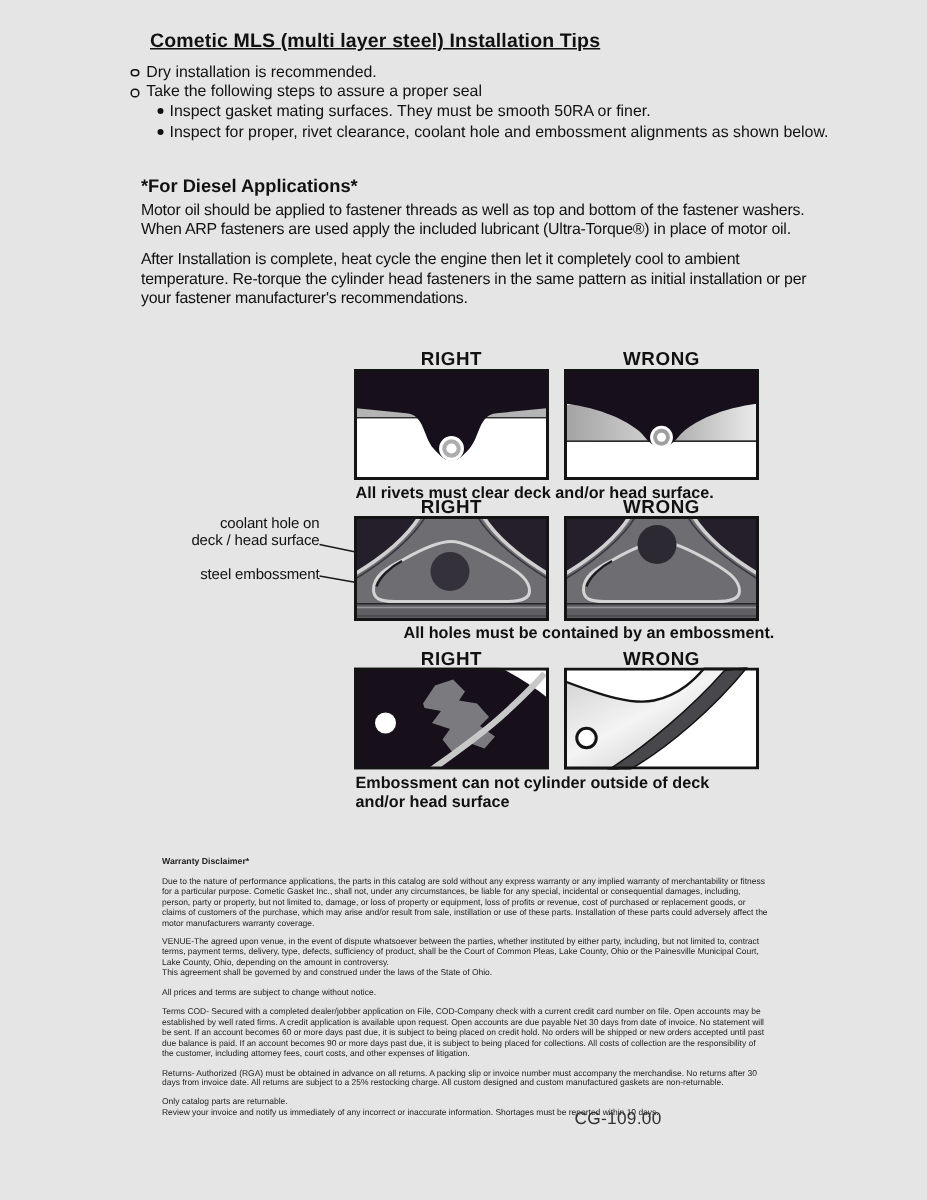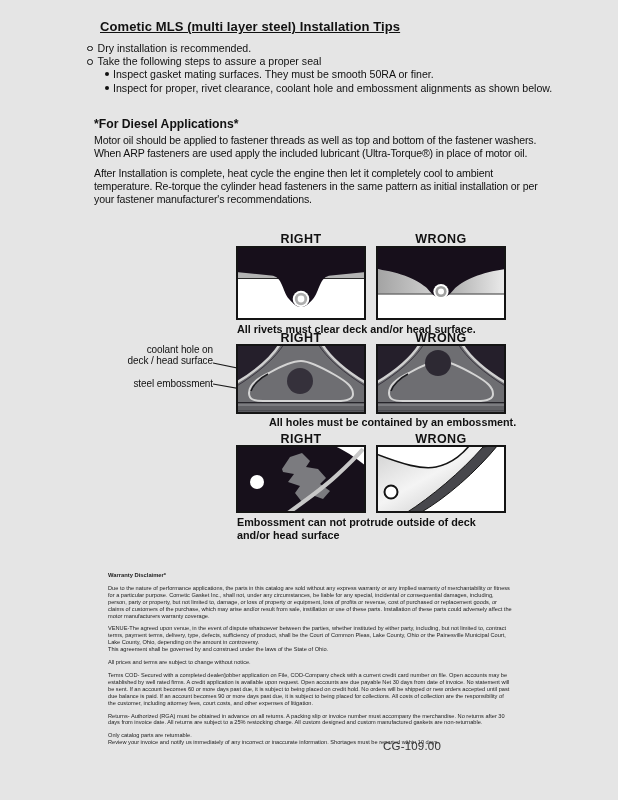--- a/index.html
+++ b/index.html
@@ -192,21 +192,21 @@
         </linearGradient>
       </defs>
       <rect width="130" height="68" fill="#ffffff"></rect>
       <path d="M0,9 C26,19 46,25 60,22 C78,18 88,7 94,0 L121,0 C104,17 76,41 50,59 C43,64 37,68 33,68 L0,68 Z" fill="url(#gb3)" stroke="#141414" stroke-width="1.6"></path>
       <path d="M30,68 C55,52 85,27 107,2 L122,0 C100,27 70,53 44,68 Z" fill="#47474c" stroke="#141414" stroke-width="1"></path>
       <circle cx="15" cy="47" r="6.5" fill="#ffffff" stroke="#141414" stroke-width="2"></circle>
       <rect x="1" y="1" width="128" height="66" fill="none" stroke="#141414" stroke-width="2"></rect>
     </svg>
   </div>
 
-  <div class="abs caption preline" style="left:237px; top:516px; line-height:13px;">Embossment can not protrude outside of deck
+  <div class="abs caption preline" style="left:237px; top:516px; line-height:13px;">Embossment can not cylinder outside of deck
 and/or head surface</div>
 
   <div class="abs legal">
     <h5>Warranty Disclaimer*</h5>
     <p>Due to the nature of performance applications, the parts in this catalog are sold without any express warranty or any implied warranty of merchantability or fitness for a particular purpose.  Cometic Gasket Inc., shall not, under any circumstances, be liable for any special, incidental or consequential damages, including, person, party or property, but not limited to, damage, or loss of property or equipment, loss of profits or revenue, cost of purchased or replacement goods, or claims of customers of the purchase, which may arise and/or result from sale, instillation or use of these parts.  Installation of these parts could adversely affect the motor manufacturers warranty coverage.</p>
     <p>VENUE-The agreed upon venue, in the event of dispute whatsoever between the parties, whether instituted by either party, including, but not limited to, contract terms, payment terms, delivery, type, defects, sufficiency of product, shall be the Court of Common Pleas, Lake County, Ohio or the Painesville Municipal Court, Lake County, Ohio, depending on the amount in controversy.
 This agreement shall be governed by and construed under the laws of the State of Ohio.</p>
     <p>All prices and terms are subject to change without notice.</p>
     <p>Terms COD- Secured with a completed dealer/jobber application on File, COD-Company check with a current credit card number on file.  Open accounts may be established by well rated firms.  A credit application is available upon request.  Open accounts are due payable Net 30 days from date of invoice.  No statement will be sent.  If an account becomes 60 or more days past due, it is subject to being placed on credit hold.  No orders will be shipped or new orders accepted until past due balance is paid.  If an account becomes 90 or more days past due, it is subject to being placed for collections.  All costs of collection are the responsibility of the customer, including attorney fees, court costs, and other expenses of litigation.</p>
     <p>Returns- Authorized (RGA) must be obtained in advance on all returns.  A packing slip or invoice number must accompany the merchandise.  No returns after 30 days from invoice date.  All returns are subject to a 25% restocking charge.  All custom designed and custom manufactured gaskets are non-returnable.</p>

